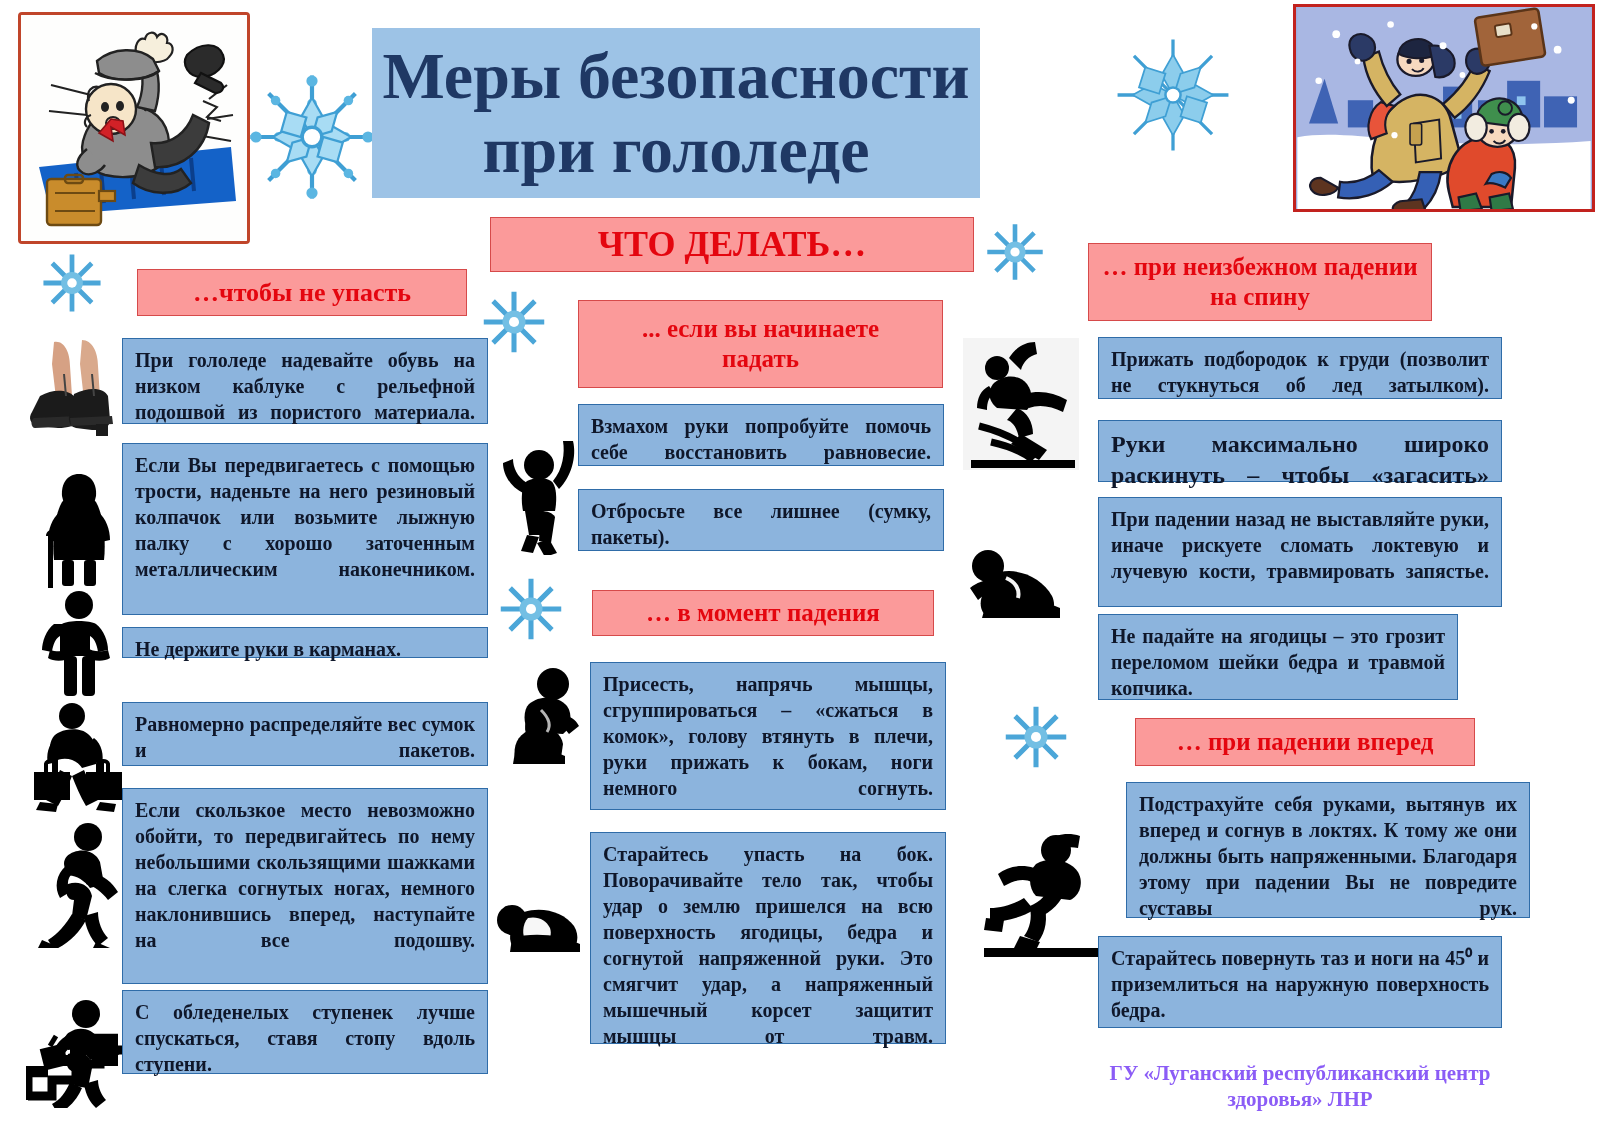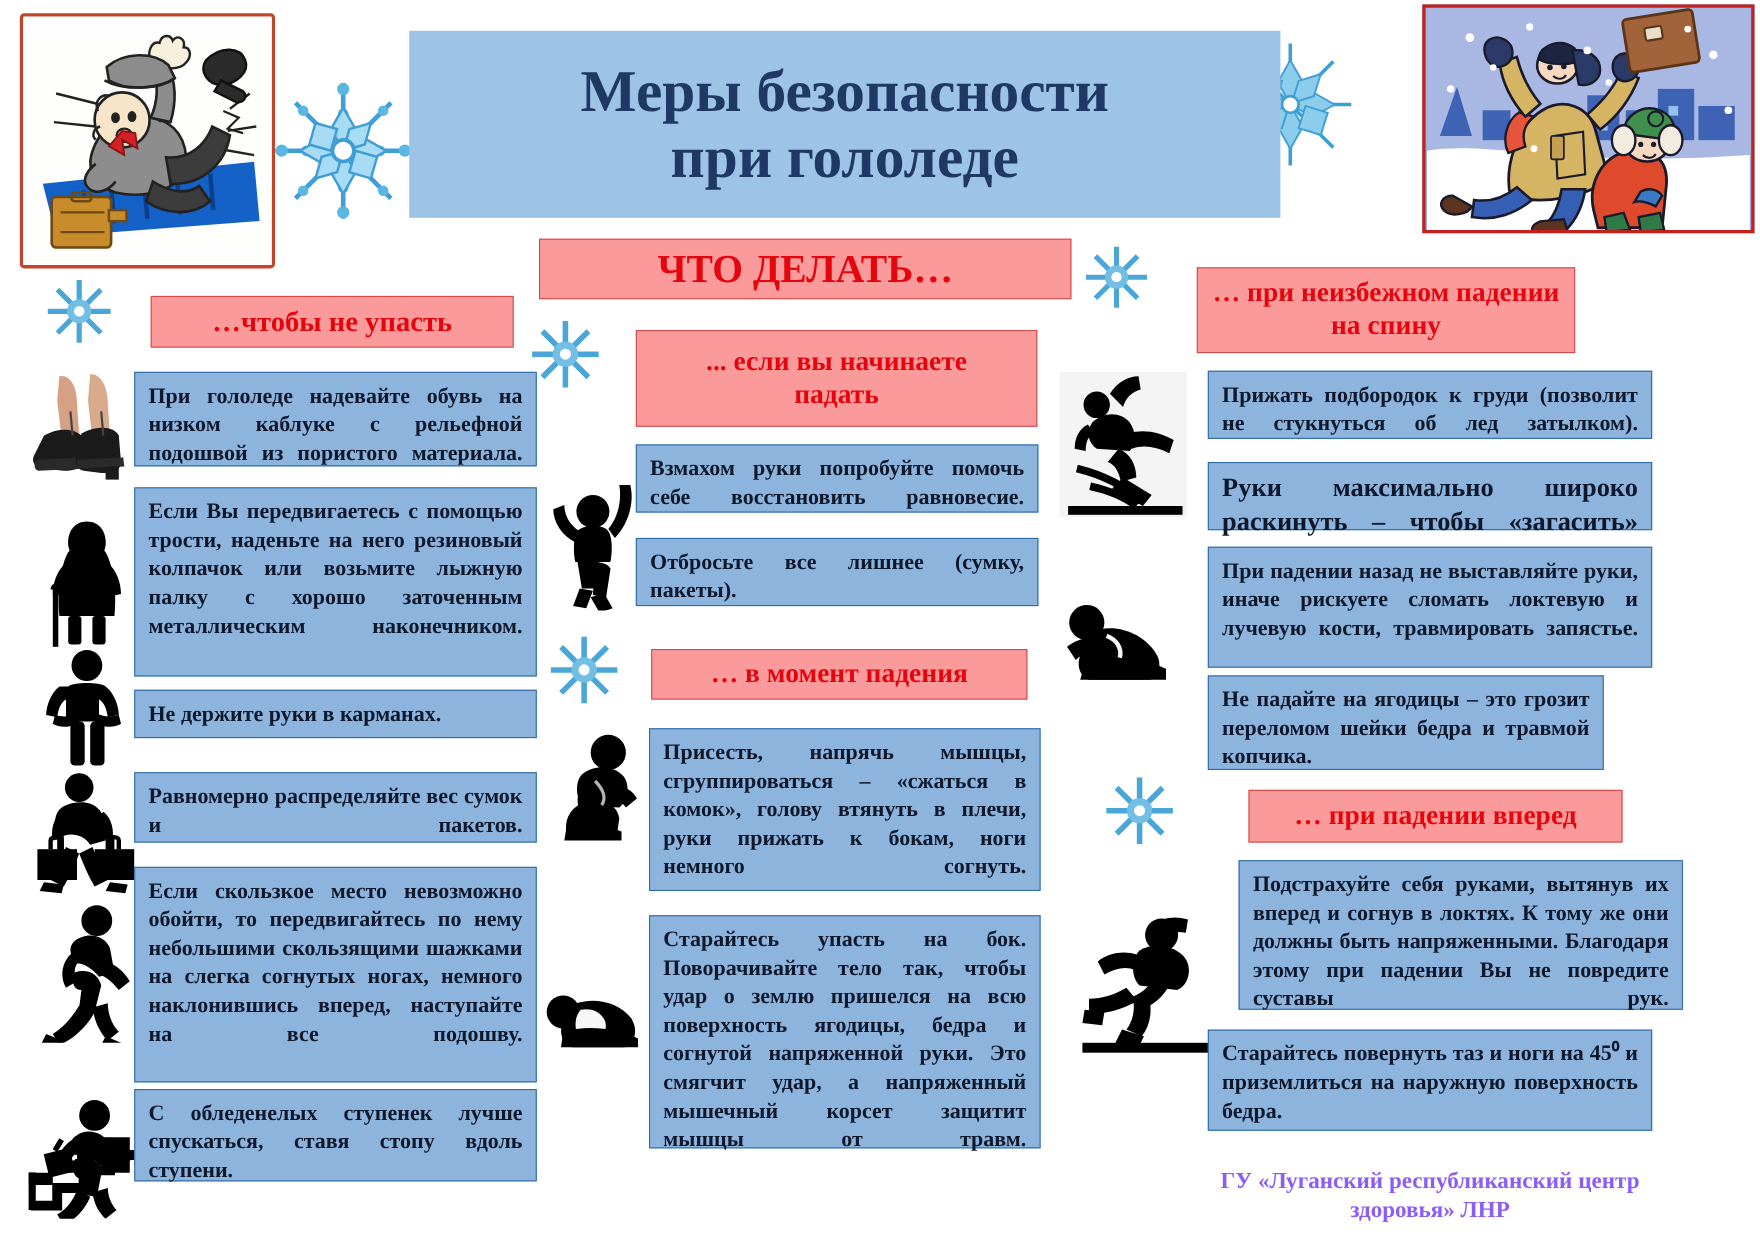--- a/index.html
+++ b/index.html
@@ -281,21 +281,21 @@
   <div class="sf" style="left:1000px;top:700px;width:72px;height:74px;">
     <svg viewBox="0 0 100 100" width="72" height="74">
       <g stroke="#4ba6d8" stroke-width="7" fill="none">
           <path d="M50 8 V92 M8 50 H92 M21 21 L79 79 M79 21 L21 79"></path>
         </g>
       <circle cx="50" cy="50" r="16" fill="#73bfe4"></circle>
       <circle cx="50" cy="50" r="7" fill="#ffffff"></circle>
     </svg>
   </div>
 
-  <div class="title-box" style="left:372px;top:28px;width:792px;height:170px;font-size:54px;">
+  <div class="title-box" style="left:372px;top:28px;width:608px;height:170px;font-size:66px;">
     <div>
       <div>Меры безопасности</div>
       <div>при гололеде</div>
     </div>
   </div>
 
   <div class="pink-box" style="left:490px;top:217px;width:484px;height:55px;font-size:36px;">
     <span>ЧТО ДЕЛАТЬ…</span>
   </div>
 
@@ -483,21 +483,21 @@
   </div>
 
   <div class="blue-box" style="left:122px;top:338px;width:366px;height:86px;padding:8px 12px;font-size:20px;">
     <span class="inner">При гололеде надевайте обувь на низком каблуке с рельефной подошвой из пористого материала.</span>
   </div>
 
   <div class="blue-box" style="left:122px;top:443px;width:366px;height:172px;padding:8px 12px;font-size:20px;">
     <span class="inner">Если Вы передвигаетесь с помощью трости, наденьте на него резиновый колпачок или возьмите лыжную палку с хорошо заточенным металлическим наконечником.</span>
   </div>
 
-  <div class="blue-box" style="left:122px;top:627px;width:366px;height:44px;padding:8px 12px;font-size:20px;text-align:left;text-align-last:left;">
+  <div class="blue-box" style="left:122px;top:627px;width:366px;height:31px;padding:8px 12px;font-size:20px;text-align:left;text-align-last:left;">
     <span class="inner">Не держите руки в карманах.</span>
   </div>
 
   <div class="blue-box" style="left:122px;top:702px;width:366px;height:64px;padding:8px 12px;font-size:20px;">
     <span class="inner">Равномерно распределяйте вес сумок и пакетов.</span>
   </div>
 
   <div class="blue-box" style="left:122px;top:788px;width:366px;height:196px;padding:8px 12px;font-size:20px;">
     <span class="inner">Если скользкое место невозможно обойти, то передвигайтесь по нему небольшими скользящими шажками на слегка согнутых ногах, немного наклонившись вперед, наступайте на все подошву.</span>
   </div>

